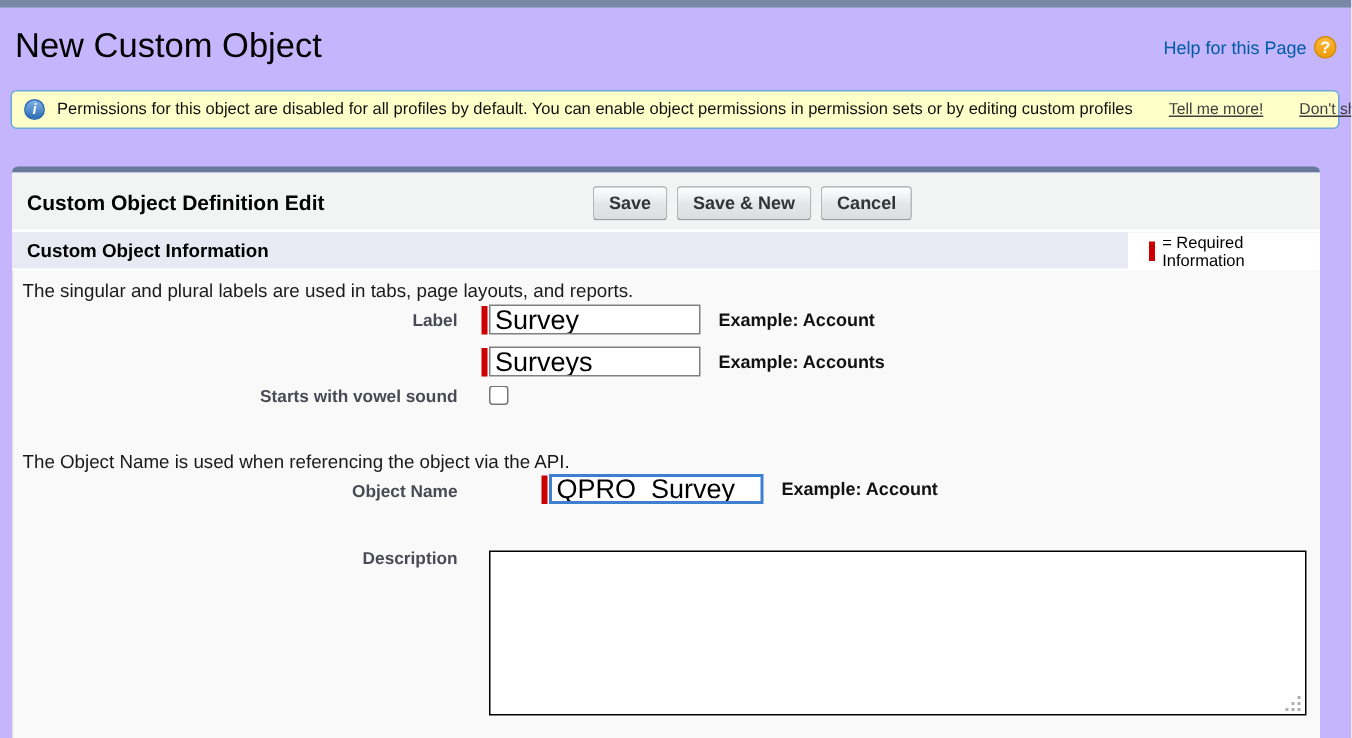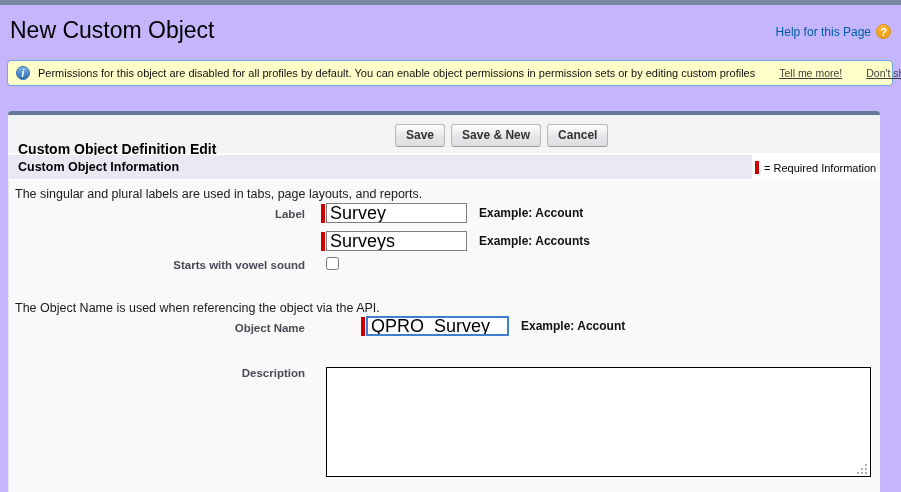--- a/index.html
+++ b/index.html
@@ -24,29 +24,29 @@
             display:flex; align-items:center; padding:0 8px; font-size:11px; color:#111; white-space:nowrap; }
   .info-icon { display:inline-block; flex:0 0 auto; width:14px; height:14px; border-radius:50%;
                background:linear-gradient(#7FB2E6,#2E6DB4); border:1px solid #2E6DB4; color:#fff;
                font-size:10px; font-weight:bold; font-style:italic; line-height:13px; text-align:center; margin-right:8px; }
   .banner a { color:#3F3F3F; text-decoration:underline; cursor:pointer; margin-left:24px; font-size:10.5px; }
 
   
   .section { position:absolute; top:111px; left:8px; width:872px; height:381px; }
   .section-topbar { height:4px; background:#66799B; border-radius:4px 4px 0 0; }
   .section-header { position:relative; height:40px; background:#F2F3F3; border-bottom:2px solid #fff; }
-  .section-header h2 { position:absolute; left:10px; top:26px; font-size:14px; font-weight:bold; color:#000; }
+  .section-header h2 { position:absolute; left:10px; top:12px; font-size:14px; font-weight:bold; color:#000; }
   .btn-group { position:absolute; left:387px; top:9px; display:flex; gap:6px; }
   .sf-btn { font-family:"Liberation Sans","DejaVu Sans",sans-serif; font-size:12px; font-weight:bold; color:#333;
             background:linear-gradient(#FFFFFF,#E4E5E7 55%,#DDDEE1); border:1px solid #B5B8BB; border-bottom-color:#9A9DA1;
             border-radius:3px; padding:3px 10px 4px; cursor:pointer; }
   .subsection-bar { position:relative; height:25px; background:#E8E9F3; border-bottom:1px solid #fff; }
   .subsection-bar h3 { position:absolute; left:10px; top:5px; font-size:12.5px; font-weight:bold; color:#000; }
   .required-legend { position:absolute; right:0; top:0; height:25px; width:128px; background:#fff;
-                     display:flex; align-items:center; gap:5px; font-size:11px; color:#000; padding-left:3px; }
+                     display:flex; align-items:center; gap:5px; font-size:11px; color:#000; padding-left:14px; }
   .req-bar { display:inline-block; width:4px; height:13px; background:#CC0000; }
 
   
   .form-area { position:relative; height:312px; background:#F9F9F9; border-left:1px solid #E2E6E8; font-size:12px; }
   .intro { position:absolute; left:6px; font-size:12.5px; color:#1a1a1a; }
   .flabel { position:absolute; left:0; width:296px; text-align:right; font-size:11.5px; font-weight:bold; color:#4A4A56; }
   .fctrl { position:absolute; left:312px; display:flex; align-items:center; }
   .req-ind { display:inline-block; width:4px; height:19px; background:#CC0000; margin-right:1px; }
   .tbox { width:141px; height:20px; border:1px solid #7F7F7F; background:#fff; font-size:18px;
           font-family:"Liberation Sans","DejaVu Sans",sans-serif; padding:1px 3px; color:#000; }

